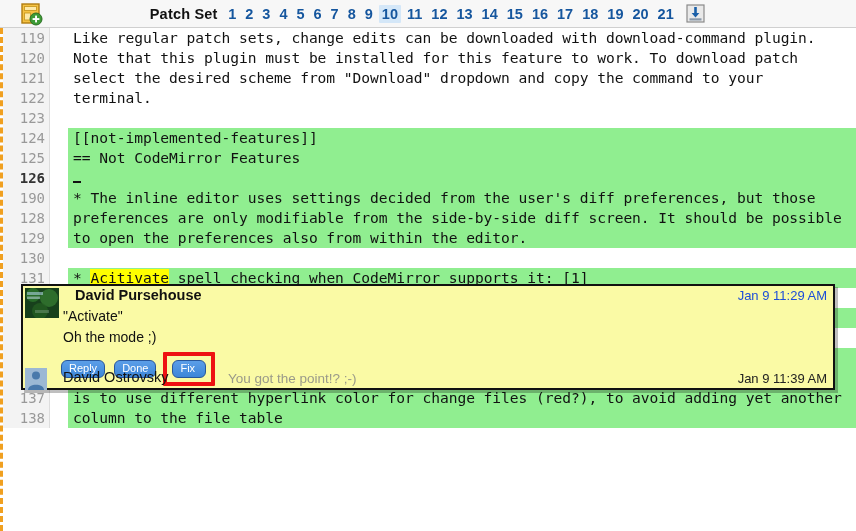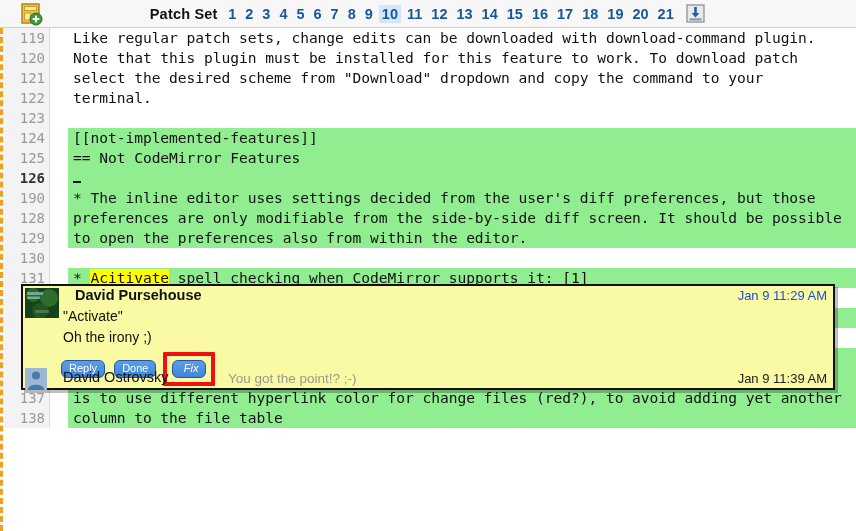--- a/index.html
+++ b/index.html
@@ -188,21 +188,21 @@
     border: 1px solid #27569b;
     color: #fff;
     font-size: 11px;
     font-family: "Liberation Sans", sans-serif;
     padding: 1px 7px 2px 7px;
     border-radius: 6px;
     line-height: 13px;
     cursor: pointer;
     white-space: nowrap;
   }
-  .btn.fix { min-width: 34px; text-align: right; font-style: italic; }
+  .btn.fix { min-width: 34px; text-align: left; }
   .fix-wrap {
     position: relative;
     padding: 4px 5px;
     border: 4px solid #ee1111;
     border-radius: 1px;
     box-sizing: border-box;
     display: inline-flex;
     align-items: center;
     justify-content: center;
     margin-left: -2px;
@@ -358,21 +358,21 @@
       <circle cx="15" cy="23" r="8" fill="#245c22" opacity="0.8"></circle>
       <rect x="2" y="4" width="16" height="3" fill="#b8d9f0" opacity="0.55"></rect>
       <rect x="2" y="8.5" width="13" height="2.5" fill="#cfe6f6" opacity="0.5"></rect>
       <rect x="10" y="22" width="14" height="3" fill="#9bb7a0" opacity="0.35"></rect>
     </svg>
   </div>
 
   <div class="cm-author">David Pursehouse</div>
   <div class="cm-date1">Jan 9 11:29 AM</div>
   <div class="cm-line1">"Activate"</div>
-  <div class="cm-line2">Oh the irony ;)</div>
+  <div class="cm-line2">Oh the mode ;)</div>
 
   <div class="cm-buttons">
     <button class="btn">Reply</button>
     <button class="btn">Done</button>
     <span class="fix-wrap">
       <button class="btn fix">Fix</button>
     </span>
   </div>
 
   <div class="avatar2">

